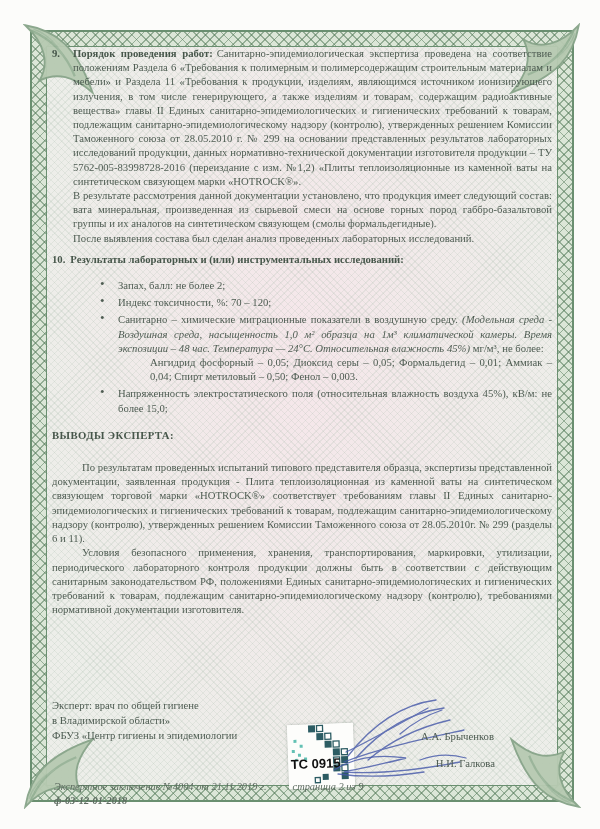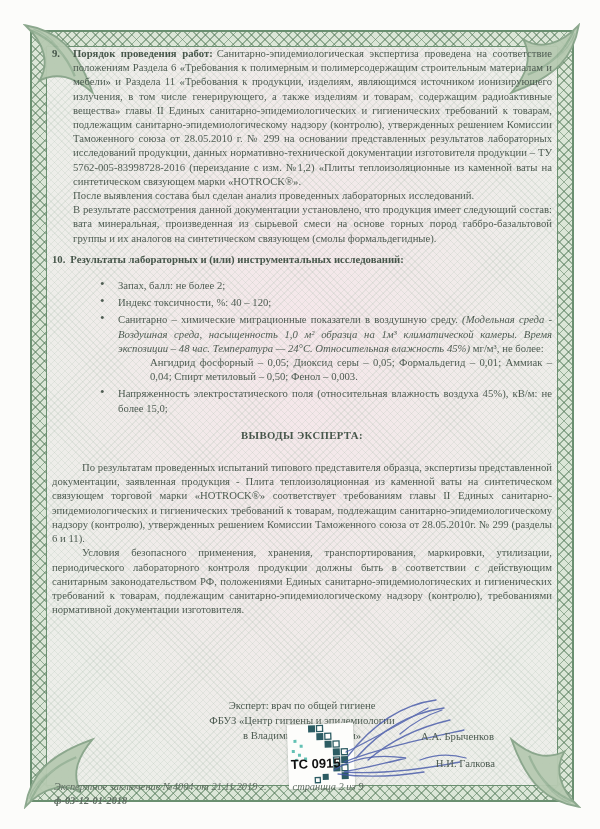--- a/index.html
+++ b/index.html
@@ -37,25 +37,25 @@
   .item .num{width:21px;flex:0 0 21px;font-weight:bold;color:#46564a;}
   .item .body{flex:1;text-align:justify;}
   .item .body p{margin:0;}
   .lead-bold{font-weight:bold;color:#46564a;margin-right:4px;}
   .s10-head{margin-top:7px;font-weight:bold;color:#46564a;}
   .s10-head .n{margin-right:5px;}
   ul.bullets{margin:12px 0 13px 0;padding:0 0 0 66px;list-style:none;}
   ul.bullets li{position:relative;text-align:justify;margin-bottom:3px;}
   ul.bullets li::before{content:"\2022";position:absolute;left:-18px;top:-1px;font-size:13px;color:#4e5c52;}
   .chem{margin-left:32px;text-align:justify;}
-  .concl-h{margin-top:11px;text-align:center;font-weight:bold;letter-spacing:.4px;color:#46564a;}
+  .concl-h{margin-top:11px;text-align:left;font-weight:bold;letter-spacing:.4px;color:#46564a;}
   .concl-p{margin:0;text-align:justify;text-indent:30px;}
   .concl-p.first{margin-top:18px;}
   
-  .sig-area{position:absolute;left:0;top:652px;width:500px;height:92px;text-align:center;}
+  .sig-area{position:absolute;left:0;top:652px;width:500px;height:92px;}
   .sig-left{line-height:15px;}
   .sig-left .gap{height:11px;}
   .name{position:absolute;white-space:nowrap;}
   .name.expert{right:58px;top:31px;}
   .name.director{right:57px;top:58px;}
   .stamp{
     position:absolute;left:236px;top:26px;width:66px;height:64px;
     transform:rotate(-2deg);box-shadow:0 0 3px rgba(60,80,70,.35);background:#fdfdfb;
   }
   .sig-ink{position:absolute;pointer-events:none;}
@@ -95,48 +95,48 @@
     </svg>
     <div class="inner"></div>
   </div>
 
   <div class="content">
 
     <div class="item">
       <span class="num">9.</span>
       <div class="body">
         <p><b class="lead-bold">Порядок проведения работ:</b><span>Санитарно-эпидемиологическая экспертиза проведена на соответствие положениям Раздела 6 «Требования к полимерным и полимерсодержащим строительным материалам и мебели» и Раздела 11 «Требования к продукции, изделиям, являющимся источником ионизирующего излучения, в том числе генерирующего, а также изделиям и товарам, содержащим радиоактивные вещества» главы II Единых санитарно-эпидемиологических и гигиенических требований к товарам, подлежащим санитарно-эпидемиологическому надзору (контролю), утвержденных решением Комиссии Таможенного союза от 28.05.2010 г. № 299 на основании представленных результатов лабораторных исследований продукции, данных нормативно-технической документации изготовителя продукции – ТУ 5762-005-83998728-2016 (переиздание с изм. №1,2) «Плиты теплоизоляционные из каменной ваты на синтетическом связующем марки «HOTROCK®».</span></p>
+        <p>В результате рассмотрения данной документации установлено, что продукция имеет следующий состав: вата минеральная, произведенная из сырьевой смеси на основе горных пород габбро-базальтовой группы и их аналогов на синтетическом связующем (смолы формальдегидные).</p>
         <p>После выявления состава был сделан анализ проведенных лабораторных исследований.</p>
-        <p>В результате рассмотрения данной документации установлено, что продукция имеет следующий состав: вата минеральная, произведенная из сырьевой смеси на основе горных пород габбро-базальтовой группы и их аналогов на синтетическом связующем (смолы формальдегидные).</p>
       </div>
     </div>
 
     <div class="s10-head">
       <span class="n">10.</span><span>Результаты лабораторных и (или) инструментальных исследований:</span>
     </div>
 
     <ul class="bullets">
       <li>Запах, балл: не более 2;</li>
-      <li>Индекс токсичности, %: 40 – 120;</li>
+      <li>Индекс токсичности, %: 70 – 120;</li>
       <li>
         <span>Санитарно – химические миграционные показатели в воздушную среду. </span><i>(Модельная среда - Воздушная среда, насыщенность 1,0 м² образца на 1м³ климатической камеры. Время экспозиции – 48 час. Температура — 24°С. Относительная влажность 45%)</i><span> мг/м³, не более:</span>
         <div class="chem">Ангидрид фосфорный – 0,05; Диоксид серы – 0,05; Формальдегид – 0,01; Аммиак – 0,04; Спирт метиловый – 0,50; Фенол – 0,003.</div>
       </li>
       <li>Напряженность электростатического поля (относительная влажность воздуха 45%), кВ/м: не более 15,0;</li>
     </ul>
 
     <div class="concl-h">ВЫВОДЫ ЭКСПЕРТА:</div>
     <p class="concl-p first">По результатам проведенных испытаний типового представителя образца, экспертизы представленной документации, заявленная продукция - Плита теплоизоляционная из каменной ваты на синтетическом связующем торговой марки «HOTROCK®» соответствует требованиям главы II Единых санитарно-эпидемиологических и гигиенических требований к товарам, подлежащим санитарно-эпидемиологическому надзору (контролю), утвержденных решением Комиссии Таможенного союза от 28.05.2010г. № 299 (разделы 6 и 11).</p>
     <p class="concl-p">Условия безопасного применения, хранения, транспортирования, маркировки, утилизации, периодического лабораторного контроля продукции должны быть в соответствии с действующим санитарным законодательством РФ, положениями Единых санитарно-эпидемиологических и гигиенических требований к товарам, подлежащим санитарно-эпидемиологическому надзору (контролю), требованиями нормативной документации изготовителя.</p>
 
     <div class="sig-area">
       <div class="sig-left">
         <div>Эксперт: врач по общей гигиене</div>
+        <div>в Владимирской области»</div>
         <div>ФБУЗ «Центр гигиены и эпидемиологии</div>
-        <div>в Владимирской области»</div>
         <div class="gap"></div>
       </div>
 
       <svg class="stamp" viewBox="0 0 66 64">
         <rect x="0" y="0" width="66" height="64" fill="#fdfdfb"></rect>
         <g fill="#2c5c63">
           <rect x="21" y="1" width="7" height="7"></rect>
             <rect x="29" y="9" width="7" height="7"></rect>
           <rect x="37" y="17" width="7" height="7"></rect>
             <rect x="45" y="25" width="7" height="7"></rect>

